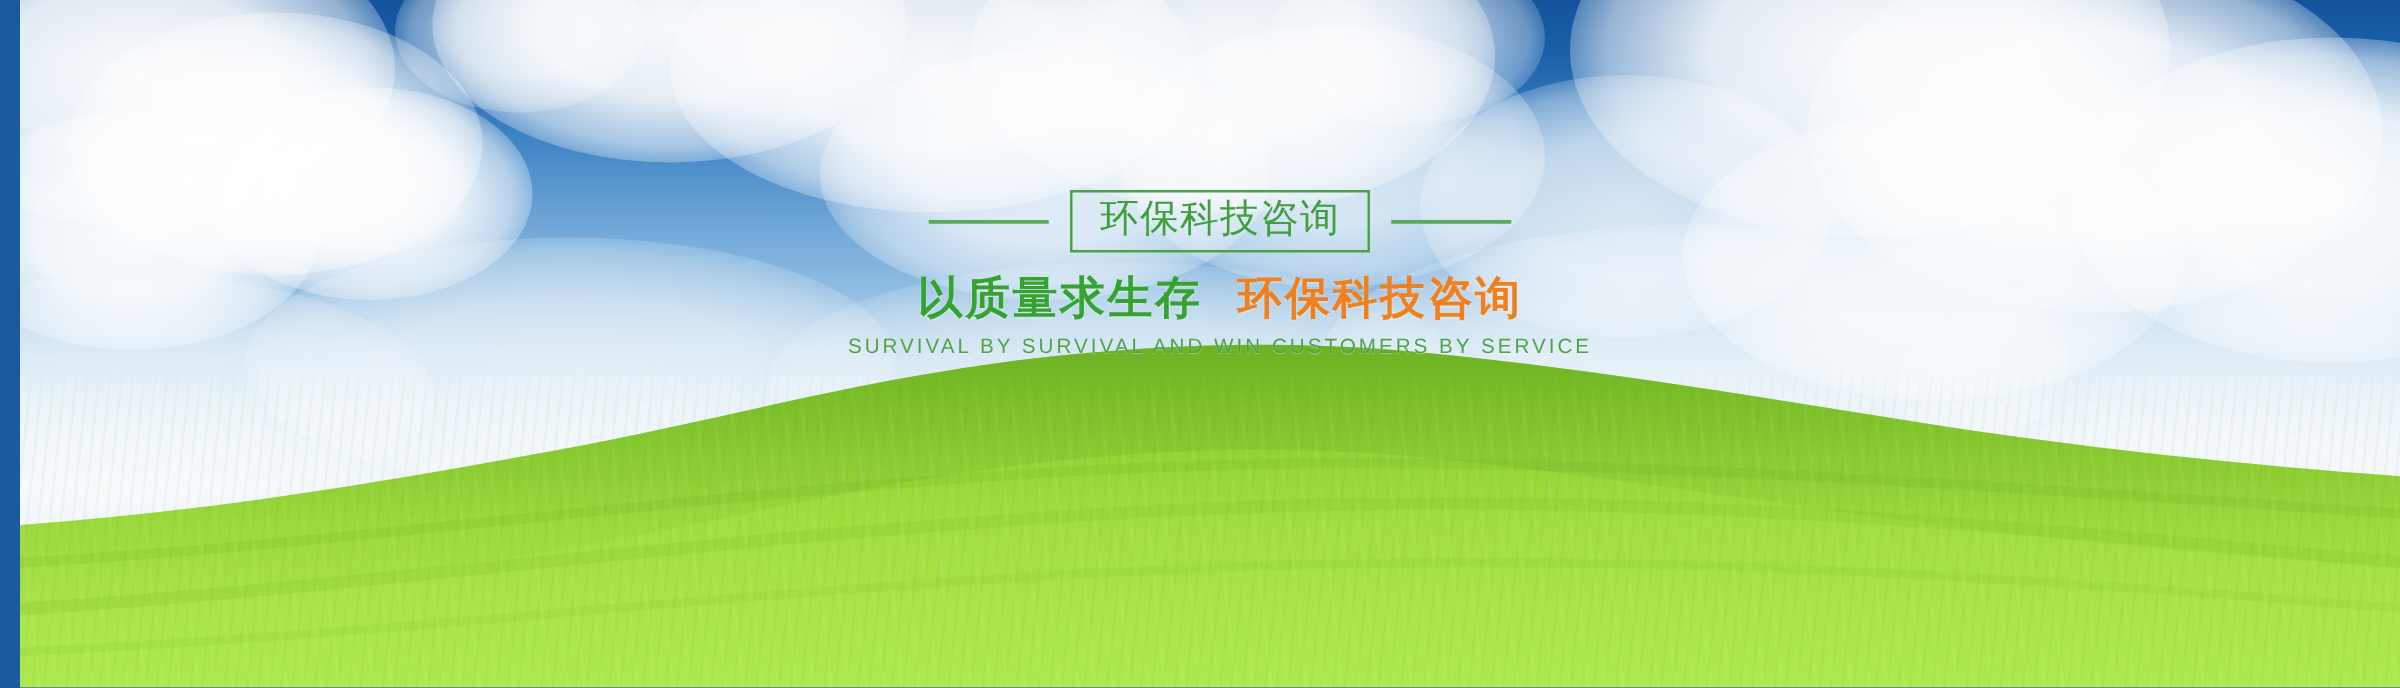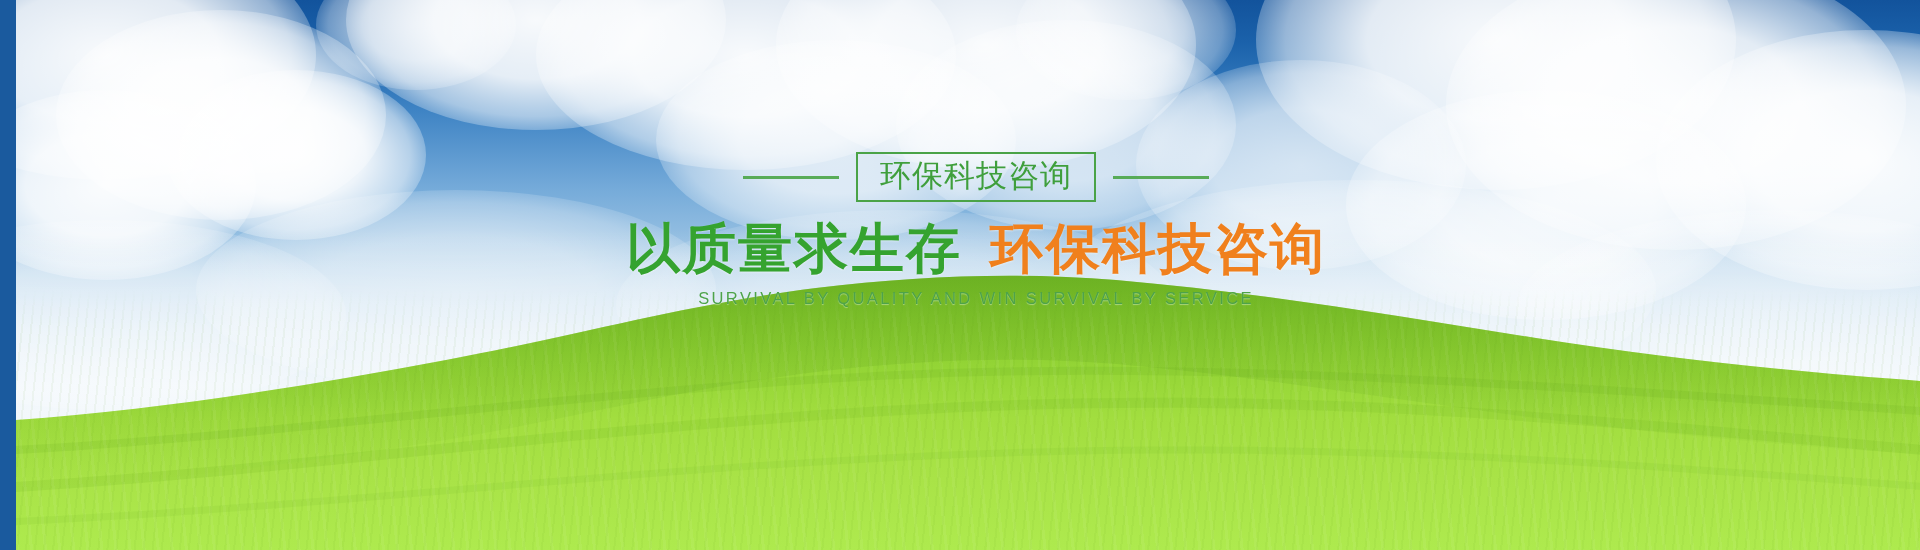--- a/index.html
+++ b/index.html
@@ -129,21 +129,21 @@
     white-space:nowrap;
   }
 
   .headline {
     margin-top:16px;
     display:flex; align-items:baseline; justify-content:center;
     gap:28px;
     white-space:nowrap;
   }
   .hl {
-    font-size:54px;
+    font-size:36px;
     font-weight:bold;
     letter-spacing:2px;
     line-height:1.15;
     font-family:"DejaVu Sans", sans-serif;
     text-shadow:0 1px 2px rgba(255,255,255,0.45);
   }
   .hl-green  { color:#35a32f; }
   .hl-orange { color:#f0801d; }
 
   .subline {
@@ -235,16 +235,16 @@
         <span class="eyebrow-text">环保科技咨询</span>
       </div>
       <span class="rule"></span>
     </div>
 
     <div class="headline">
       <span class="hl hl-green">以质量求生存</span>
       <span class="hl hl-orange">环保科技咨询</span>
     </div>
 
-    <div class="subline">SURVIVAL BY QUALITY AND WIN SURVIVAL BY SERVICE</div>
+    <div class="subline">SURVIVAL BY SURVIVAL AND WIN CUSTOMERS BY SERVICE</div>
 
   </div>
 </div>
 
 </body></html>

